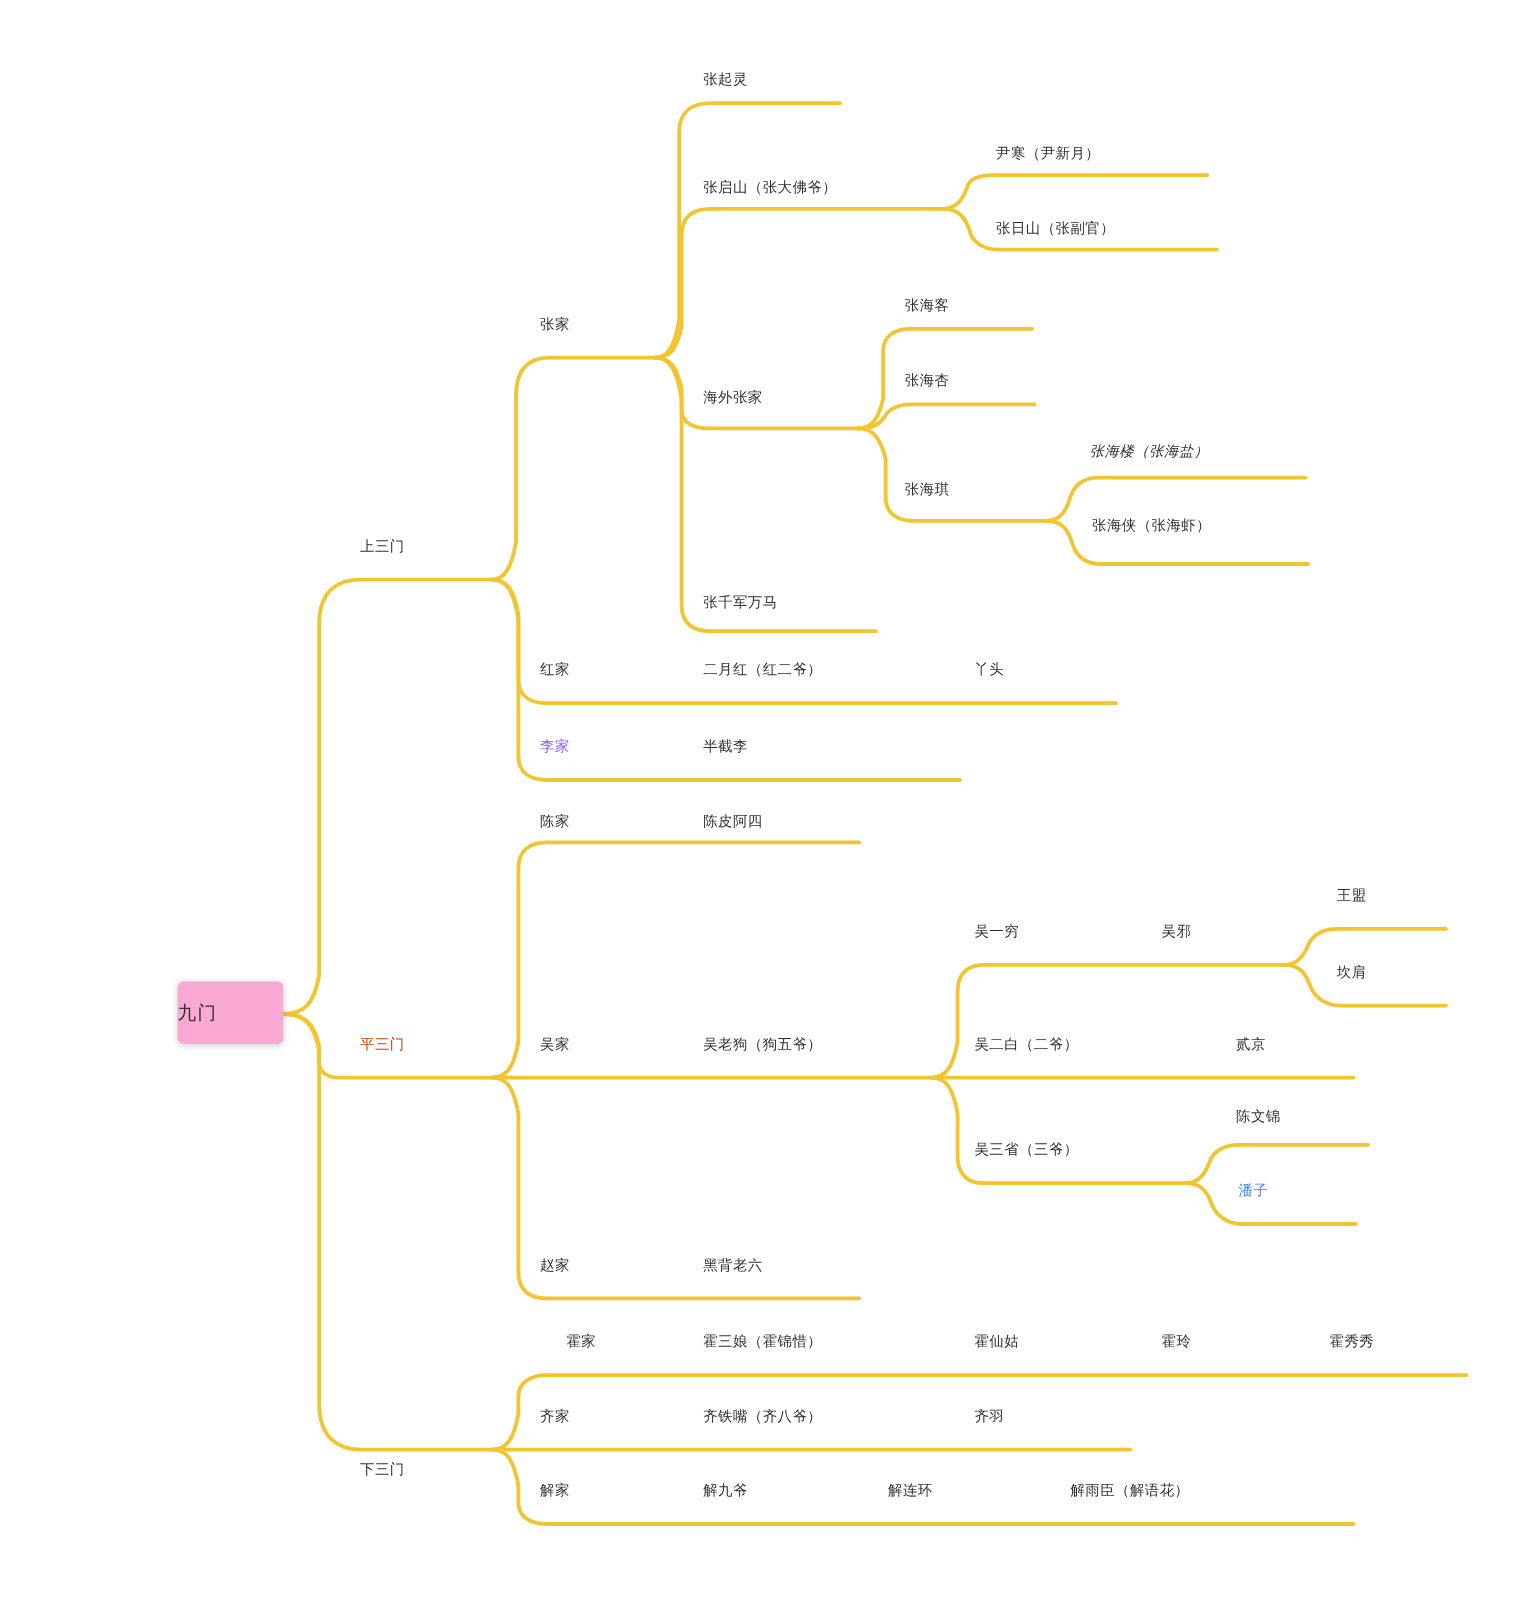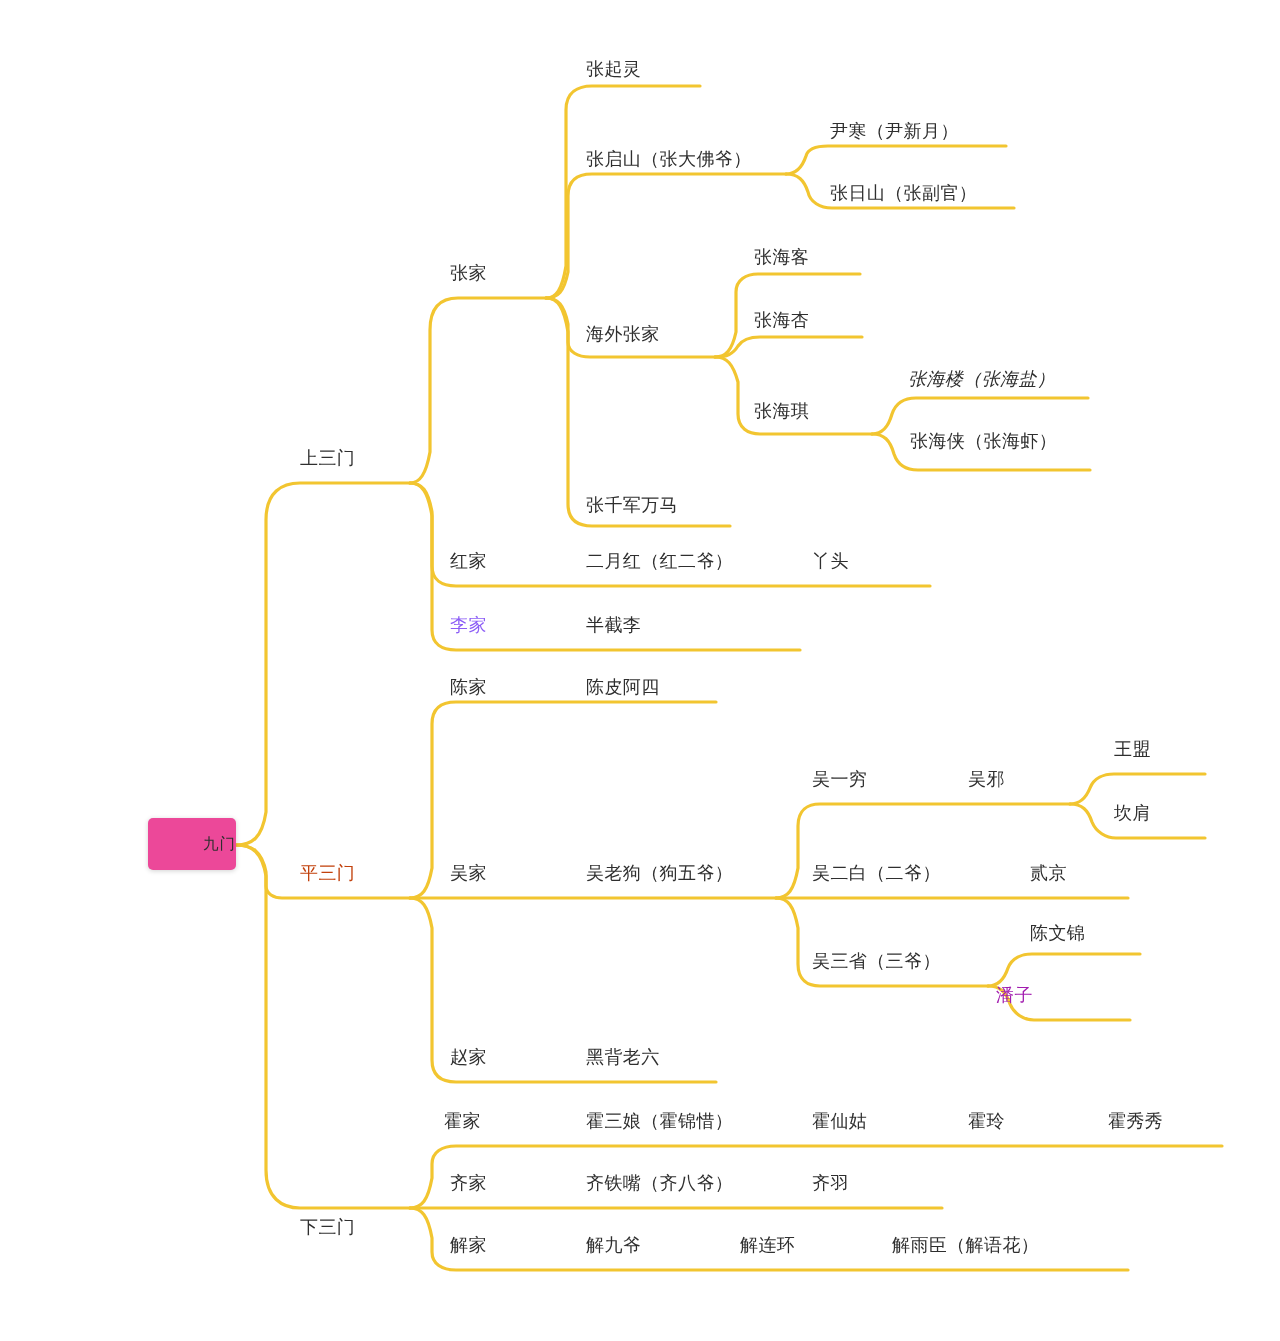--- a/index.html
+++ b/index.html
@@ -1,24 +1,24 @@
 <!DOCTYPE html>
 <html><head>
 <meta charset="utf-8">
 <style>
   html,body{margin:0;padding:0;background:#ffffff;}
   body{width:1280px;height:1341px;overflow:hidden;
        font-family:"Liberation Sans","DejaVu Sans",sans-serif;}
   #stage{position:relative;width:1280px;height:1341px;background:#fff;}
   svg.links{position:absolute;left:0;top:0;width:1280px;height:1341px;pointer-events:none;}
   .node-label{position:absolute;white-space:nowrap;color:#2f2f2f;
-              font-size:18px;line-height:1;letter-spacing:.4px;}
-  .root-card{position:absolute;background:#ec4899;border-radius:5px;
+              font-size:12px;line-height:1;letter-spacing:.4px;}
+  .root-card{position:absolute;background:#f9a8d4;border-radius:5px;
              box-shadow:0 1px 5px rgba(0,0,0,.18);
-             display:flex;align-items:center;justify-content:flex-end;
+             display:flex;align-items:center;justify-content:flex-start;
              color:#2f2f2f;font-size:15.5px;letter-spacing:1px;}
 </style>
 </head>
 <body>
 
 <div id="stage" style="background: rgb(255, 255, 255);">
 
   <svg class="links" viewBox="0 0 1280 1341" xmlns="http://www.w3.org/2000/svg">
     <g fill="none" stroke="#F2C530" stroke-width="3.2" stroke-linecap="round" stroke-linejoin="round">
 
@@ -73,21 +73,21 @@
   <div class="node-label" style="left: 300px; top: 449px; color: rgb(47, 47, 47);"><span>上三门</span></div>
   <div class="node-label" style="left: 300px; top: 864px; color: #c2410c; font-family: Liberation Serif, serif;"><span>平三门</span></div>
   <div class="node-label" style="left: 300px; top: 1174px; color: rgb(47, 47, 47); margin-top: 44px;"><span>下三门</span></div>
 
   <div class="node-label" style="left: 450px; top: 264px; color: rgb(47, 47, 47);"><span>张家</span></div>
   <div class="node-label" style="left: 450px; top: 552px; color: rgb(47, 47, 47);"><span>红家</span></div>
   <div class="node-label" style="left: 450px; top: 616px; color: #8b5cf6;"><span>李家</span></div>
   <div class="node-label" style="left: 450px; top: 678px; color: rgb(47, 47, 47);"><span>陈家</span></div>
   <div class="node-label" style="left: 450px; top: 864px; color: rgb(47, 47, 47);"><span>吴家</span></div>
   <div class="node-label" style="left: 450px; top: 1048px; color: rgb(47, 47, 47);"><span>赵家</span></div>
-  <div class="node-label" style="left: 444px; top: 1112px; color: rgb(47, 47, 47);"><span>霍家</span></div>
+  <div class="node-label" style="left: 472px; top: 1112px; color: rgb(47, 47, 47);"><span>霍家</span></div>
   <div class="node-label" style="left: 450px; top: 1174px; color: rgb(47, 47, 47);"><span>齐家</span></div>
   <div class="node-label" style="left: 450px; top: 1236px; color: rgb(47, 47, 47);"><span>解家</span></div>
 
   <div class="node-label" style="left: 586px; top: 60px; color: rgb(47, 47, 47);"><span>张起灵</span></div>
   <div class="node-label" style="left: 586px; top: 150px; color: rgb(47, 47, 47);"><span>张启山（张大佛爷）</span></div>
   <div class="node-label" style="left: 830px; top: 122px; color: rgb(47, 47, 47);"><span>尹寒（尹新月）</span></div>
   <div class="node-label" style="left: 830px; top: 184px; color: rgb(47, 47, 47);"><span>张日山（张副官）</span></div>
   <div class="node-label" style="left: 586px; top: 325px; color: rgb(47, 47, 47); text-align: right;"><span>海外张家</span></div>
   <div class="node-label" style="left: 754px; top: 248px; color: rgb(47, 47, 47);"><span>张海客</span></div>
   <div class="node-label" style="left: 754px; top: 311px; color: rgb(47, 47, 47);"><span>张海杏</span></div>
@@ -103,21 +103,21 @@
 
   <div class="node-label" style="left: 586px; top: 864px; color: rgb(47, 47, 47);"><span>吴老狗（狗五爷）</span></div>
   <div class="node-label" style="left: 812px; top: 770px; color: rgb(47, 47, 47);"><span>吴一穷</span></div>
   <div class="node-label" style="left: 968px; top: 770px; color: rgb(47, 47, 47);"><span>吴邪</span></div>
   <div class="node-label" style="left: 1114px; top: 740px; color: rgb(47, 47, 47);"><span>王盟</span></div>
   <div class="node-label" style="left: 1114px; top: 804px; color: rgb(47, 47, 47);"><span>坎肩</span></div>
   <div class="node-label" style="left: 812px; top: 864px; color: rgb(47, 47, 47);"><span>吴二白（二爷）</span></div>
   <div class="node-label" style="left: 1030px; top: 864px; color: rgb(47, 47, 47);"><span>贰京</span></div>
   <div class="node-label" style="left: 812px; top: 952px; color: rgb(47, 47, 47);"><span>吴三省（三爷）</span></div>
   <div class="node-label" style="left: 1030px; top: 924px; color: rgb(47, 47, 47);"><span>陈文锦</span></div>
-  <div class="node-label" style="left: 996px; top: 986px; color: #a21caf;"><span>潘子</span></div>
+  <div class="node-label" style="left: 1032px; top: 986px; color: #3b82f6;"><span>潘子</span></div>
 
   <div class="node-label" style="left: 586px; top: 1048px; color: rgb(47, 47, 47);"><span>黑背老六</span></div>
 
   <div class="node-label" style="left: 586px; top: 1112px; color: rgb(47, 47, 47);"><span>霍三娘（霍锦惜）</span></div>
   <div class="node-label" style="left: 812px; top: 1112px; color: rgb(47, 47, 47);"><span>霍仙姑</span></div>
   <div class="node-label" style="left: 968px; top: 1112px; color: rgb(47, 47, 47);"><span>霍玲</span></div>
   <div class="node-label" style="left: 1108px; top: 1112px; color: rgb(47, 47, 47);"><span>霍秀秀</span></div>
 
   <div class="node-label" style="left: 586px; top: 1174px; color: rgb(47, 47, 47);"><span>齐铁嘴（齐八爷）</span></div>
   <div class="node-label" style="left: 812px; top: 1174px; color: rgb(47, 47, 47);"><span>齐羽</span></div>

